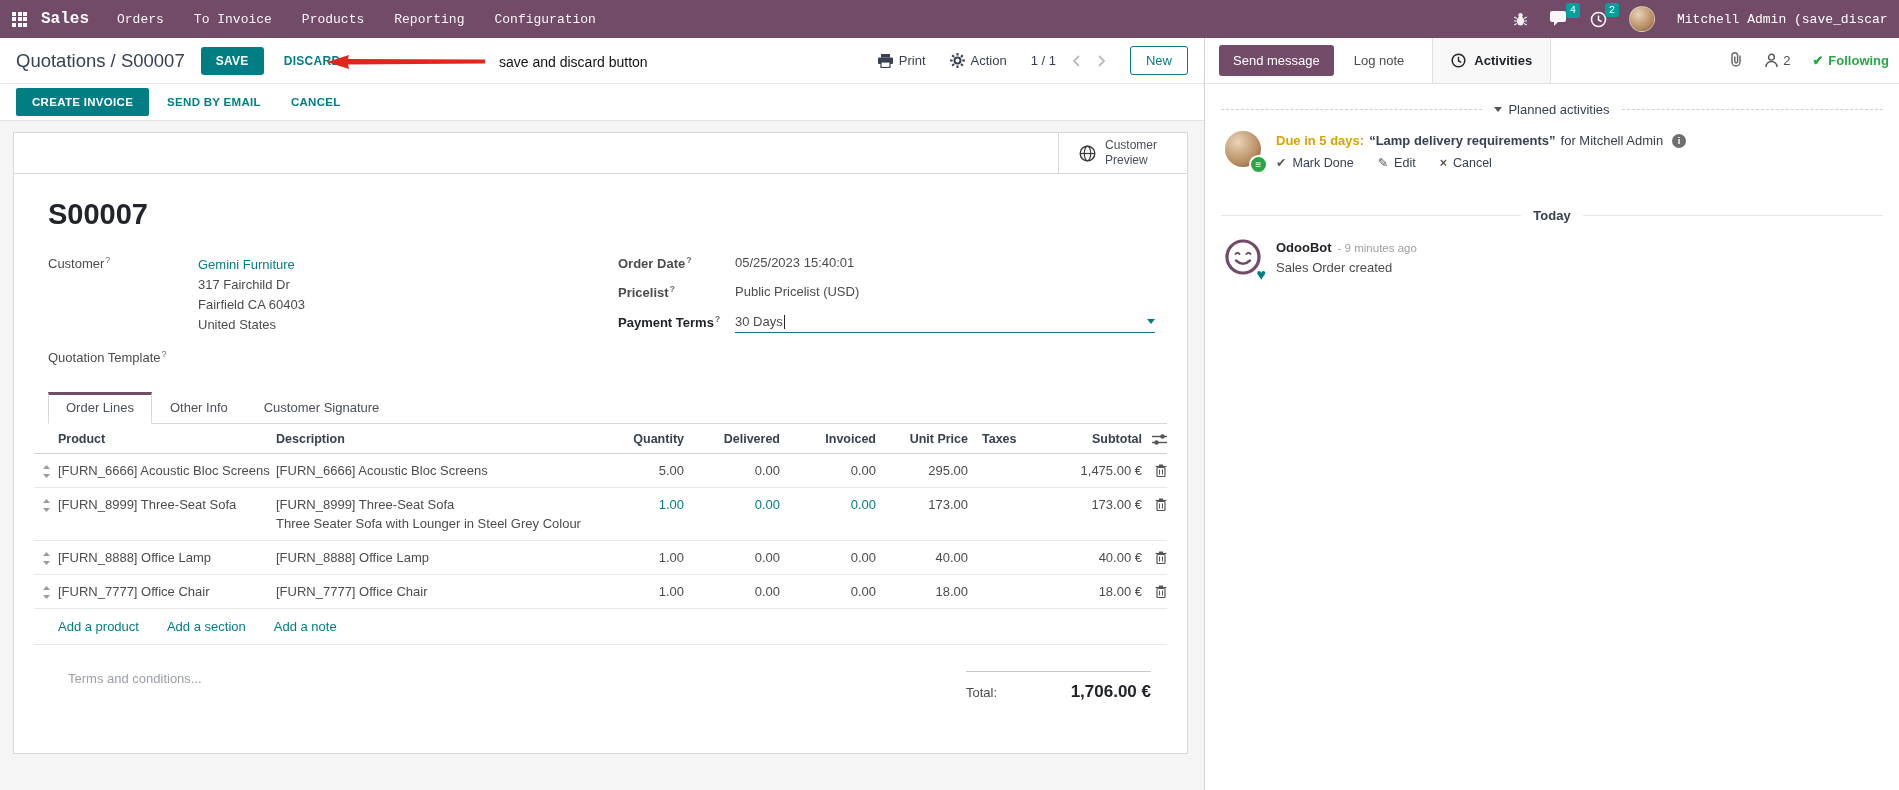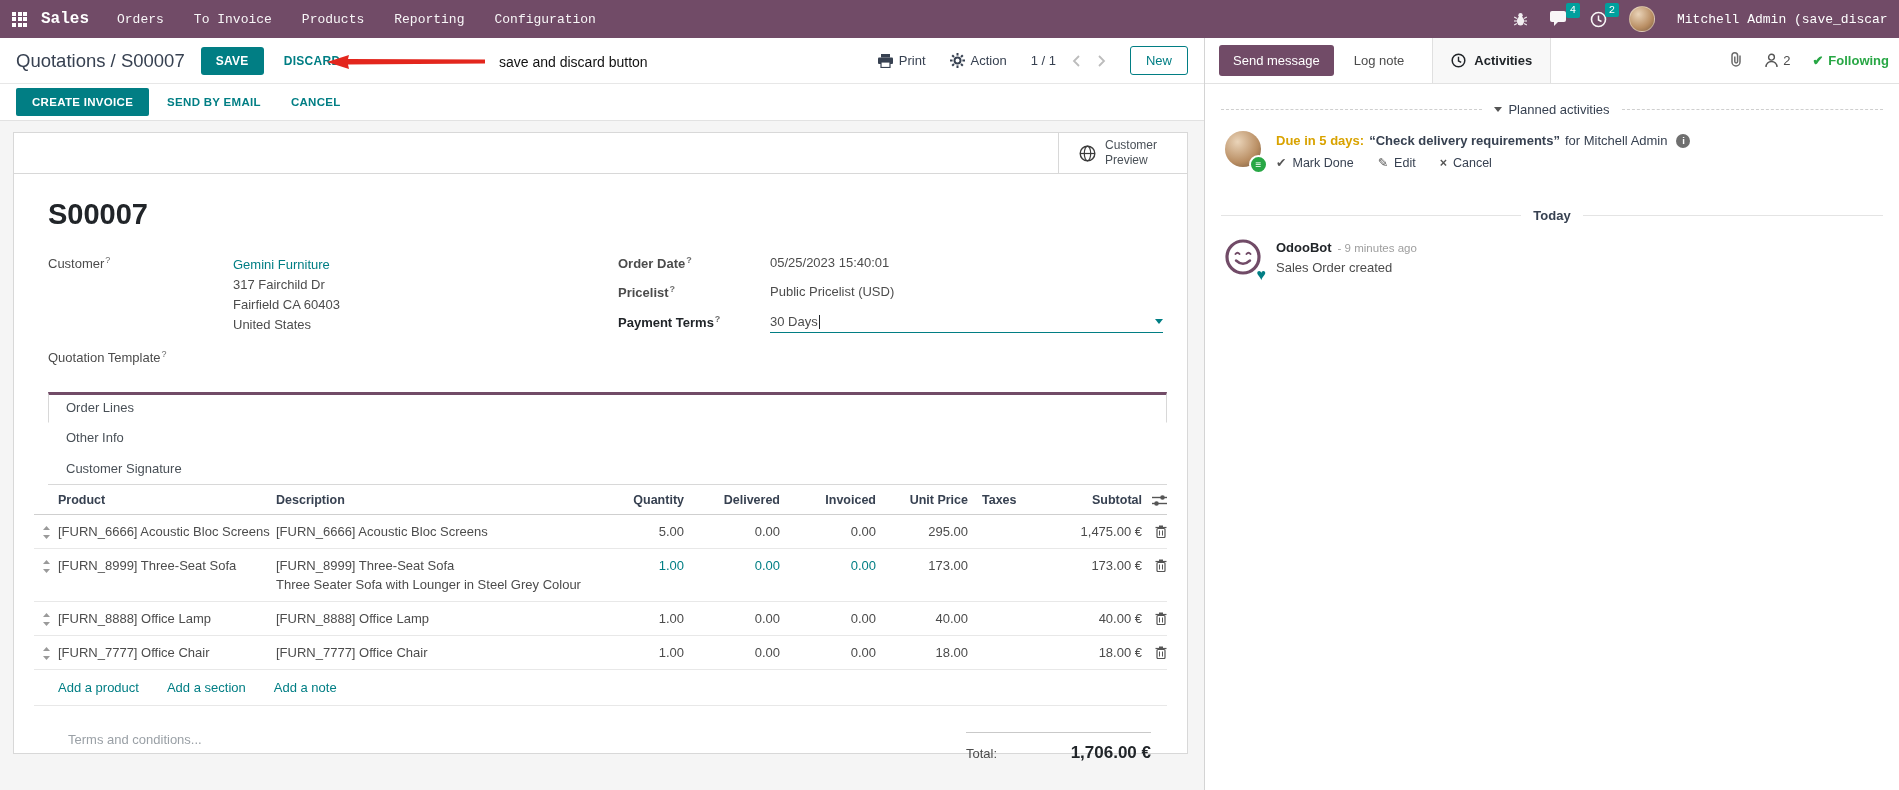--- a/index.html
+++ b/index.html
@@ -52,33 +52,33 @@
   .sheet { width:1175px; height:622px; background:#fff; border:1px solid #d8d8d8; display:flex; flex-direction:column; }
   .sheet-topbar { height:41px; border-bottom:1px solid #d8d8d8; display:flex; justify-content:flex-end; flex-shrink:0; }
   .preview-btn { border-left:1px solid #d8d8d8; display:flex; align-items:center; gap:9px; padding:0 20px; cursor:pointer; background:#fff; font-family:inherit; border-top:none; border-right:none; border-bottom:none;margin-left:19px; }
   .preview-label { font-size:12px; color:#495057; width:62px; text-align:left; line-height:1.25; }
   .sheet-body { flex:1; padding:16px 20px 0 20px; position:relative; }
   .sheet-title { font-size:29px; font-weight:bold; color:#212529; margin:8px 0 24px 14px; }
 
   .fields { display:flex; margin-left:14px; font-size:13px; }
   .fields-left { width:570px; }
   .fields-right { width:545px; }
-  .frow { display:flex; margin-bottom:13px;gap:35px; }
+  .frow { display:flex; margin-bottom:13px; }
   .flabel { width:150px; color:#4c4c4c; flex-shrink:0; }
   .fields-right .flabel { width:117px;font-weight:bold; }
   .flabel sup { font-size:9px; color:#6d6d6d; margin-left:1px; }
   .flabel.bold { font-weight:bold; color:#212529; }
   .fvalue-link { color:#017E84; cursor:pointer; }
   .addr { color:#4c4c4c; line-height:1.55; }
   .field-edit { width:420px; border-bottom:1px solid #017E84; display:flex; justify-content:space-between; align-items:center; padding-bottom:3px; cursor:text; }
   .text-caret { display:inline-block; width:1px; height:14px; background:#212529; vertical-align:middle; margin-left:1px; }
   .caret-down { width:0; height:0; border-left:4px solid transparent; border-right:4px solid transparent; border-top:5px solid #017E84; cursor:pointer; }
 
   
-  .tabs { display:flex; border-bottom:1px solid #d8d8d8; margin:14px 0 0 14px;flex-direction:column; }
+  .tabs { display:flex; border-bottom:1px solid #d8d8d8; margin:14px 0 0 14px; }
   .tab { padding:7px 17px; font-size:13px; color:#495057; cursor:pointer; border:1px solid transparent; }
   .tab.active { background:#fff; border:1px solid #d8d8d8; border-top:3px solid #714B67; border-bottom:1px solid #fff; margin-bottom:-1px; padding-top:5px; }
 
   
   .olines { width:1133px; font-size:13px; }
   .trow { display:flex; align-items:flex-start; border-bottom:1px solid #e8e8e8; padding:9px 0; }
   .thead { border-bottom:1px solid #cfcfcf; padding:8px 0 7px; font-weight:bold; color:#374151; font-size:12.5px; align-items:center; }
   .c-handle { width:24px; display:flex; justify-content:center; padding-top:2px; }
   .c-prod { width:218px; }
   .c-desc { width:330px; }
@@ -515,21 +515,21 @@
         </div>
 
         <div class="activity">
           <div class="av-wrap">
             <div class="avatar-photo"></div>
             <span class="badge-green">≡</span>
           </div>
           <div class="act-content">
             <div class="act-line1">
               <span class="due">Due in 5 days:</span>
-              <span class="act-summary">“Check delivery requirements”</span>
+              <span class="act-summary">“Lamp delivery requirements”</span>
               <span class="act-assignee">for Mitchell Admin</span>
               <span class="info-ico">i</span>
             </div>
             <div class="act-line2">
               <button class="act-btn">
                   <span class="glyph">✔</span>
                   <span>Mark Done</span>
                 </button>
               <button class="act-btn">
                   <span class="glyph">✎</span>

